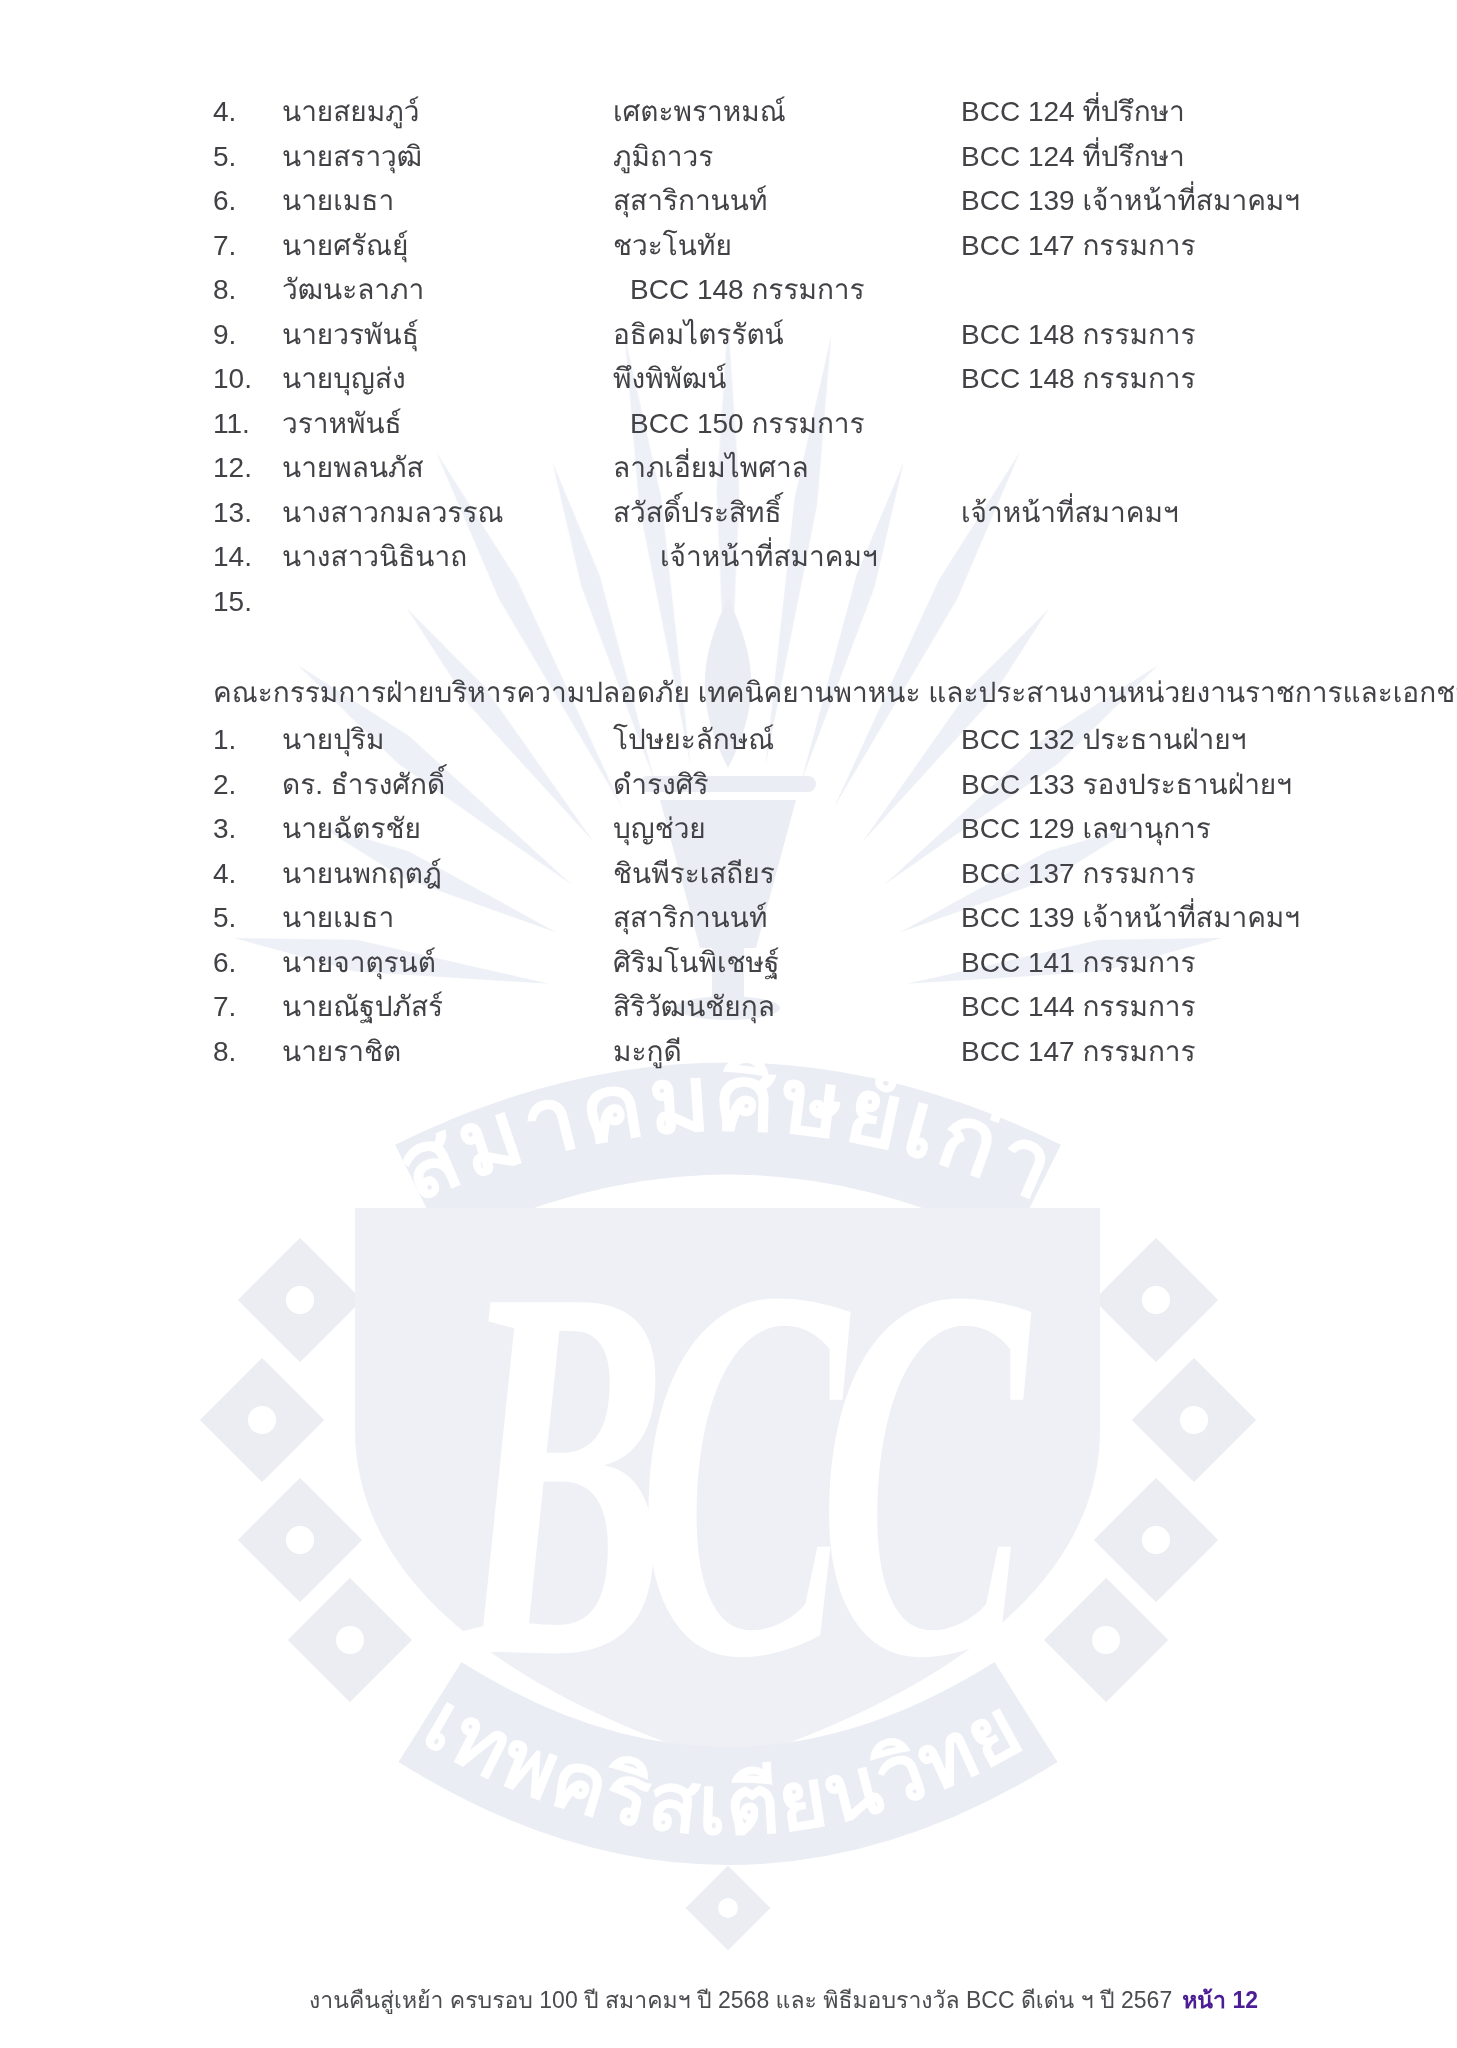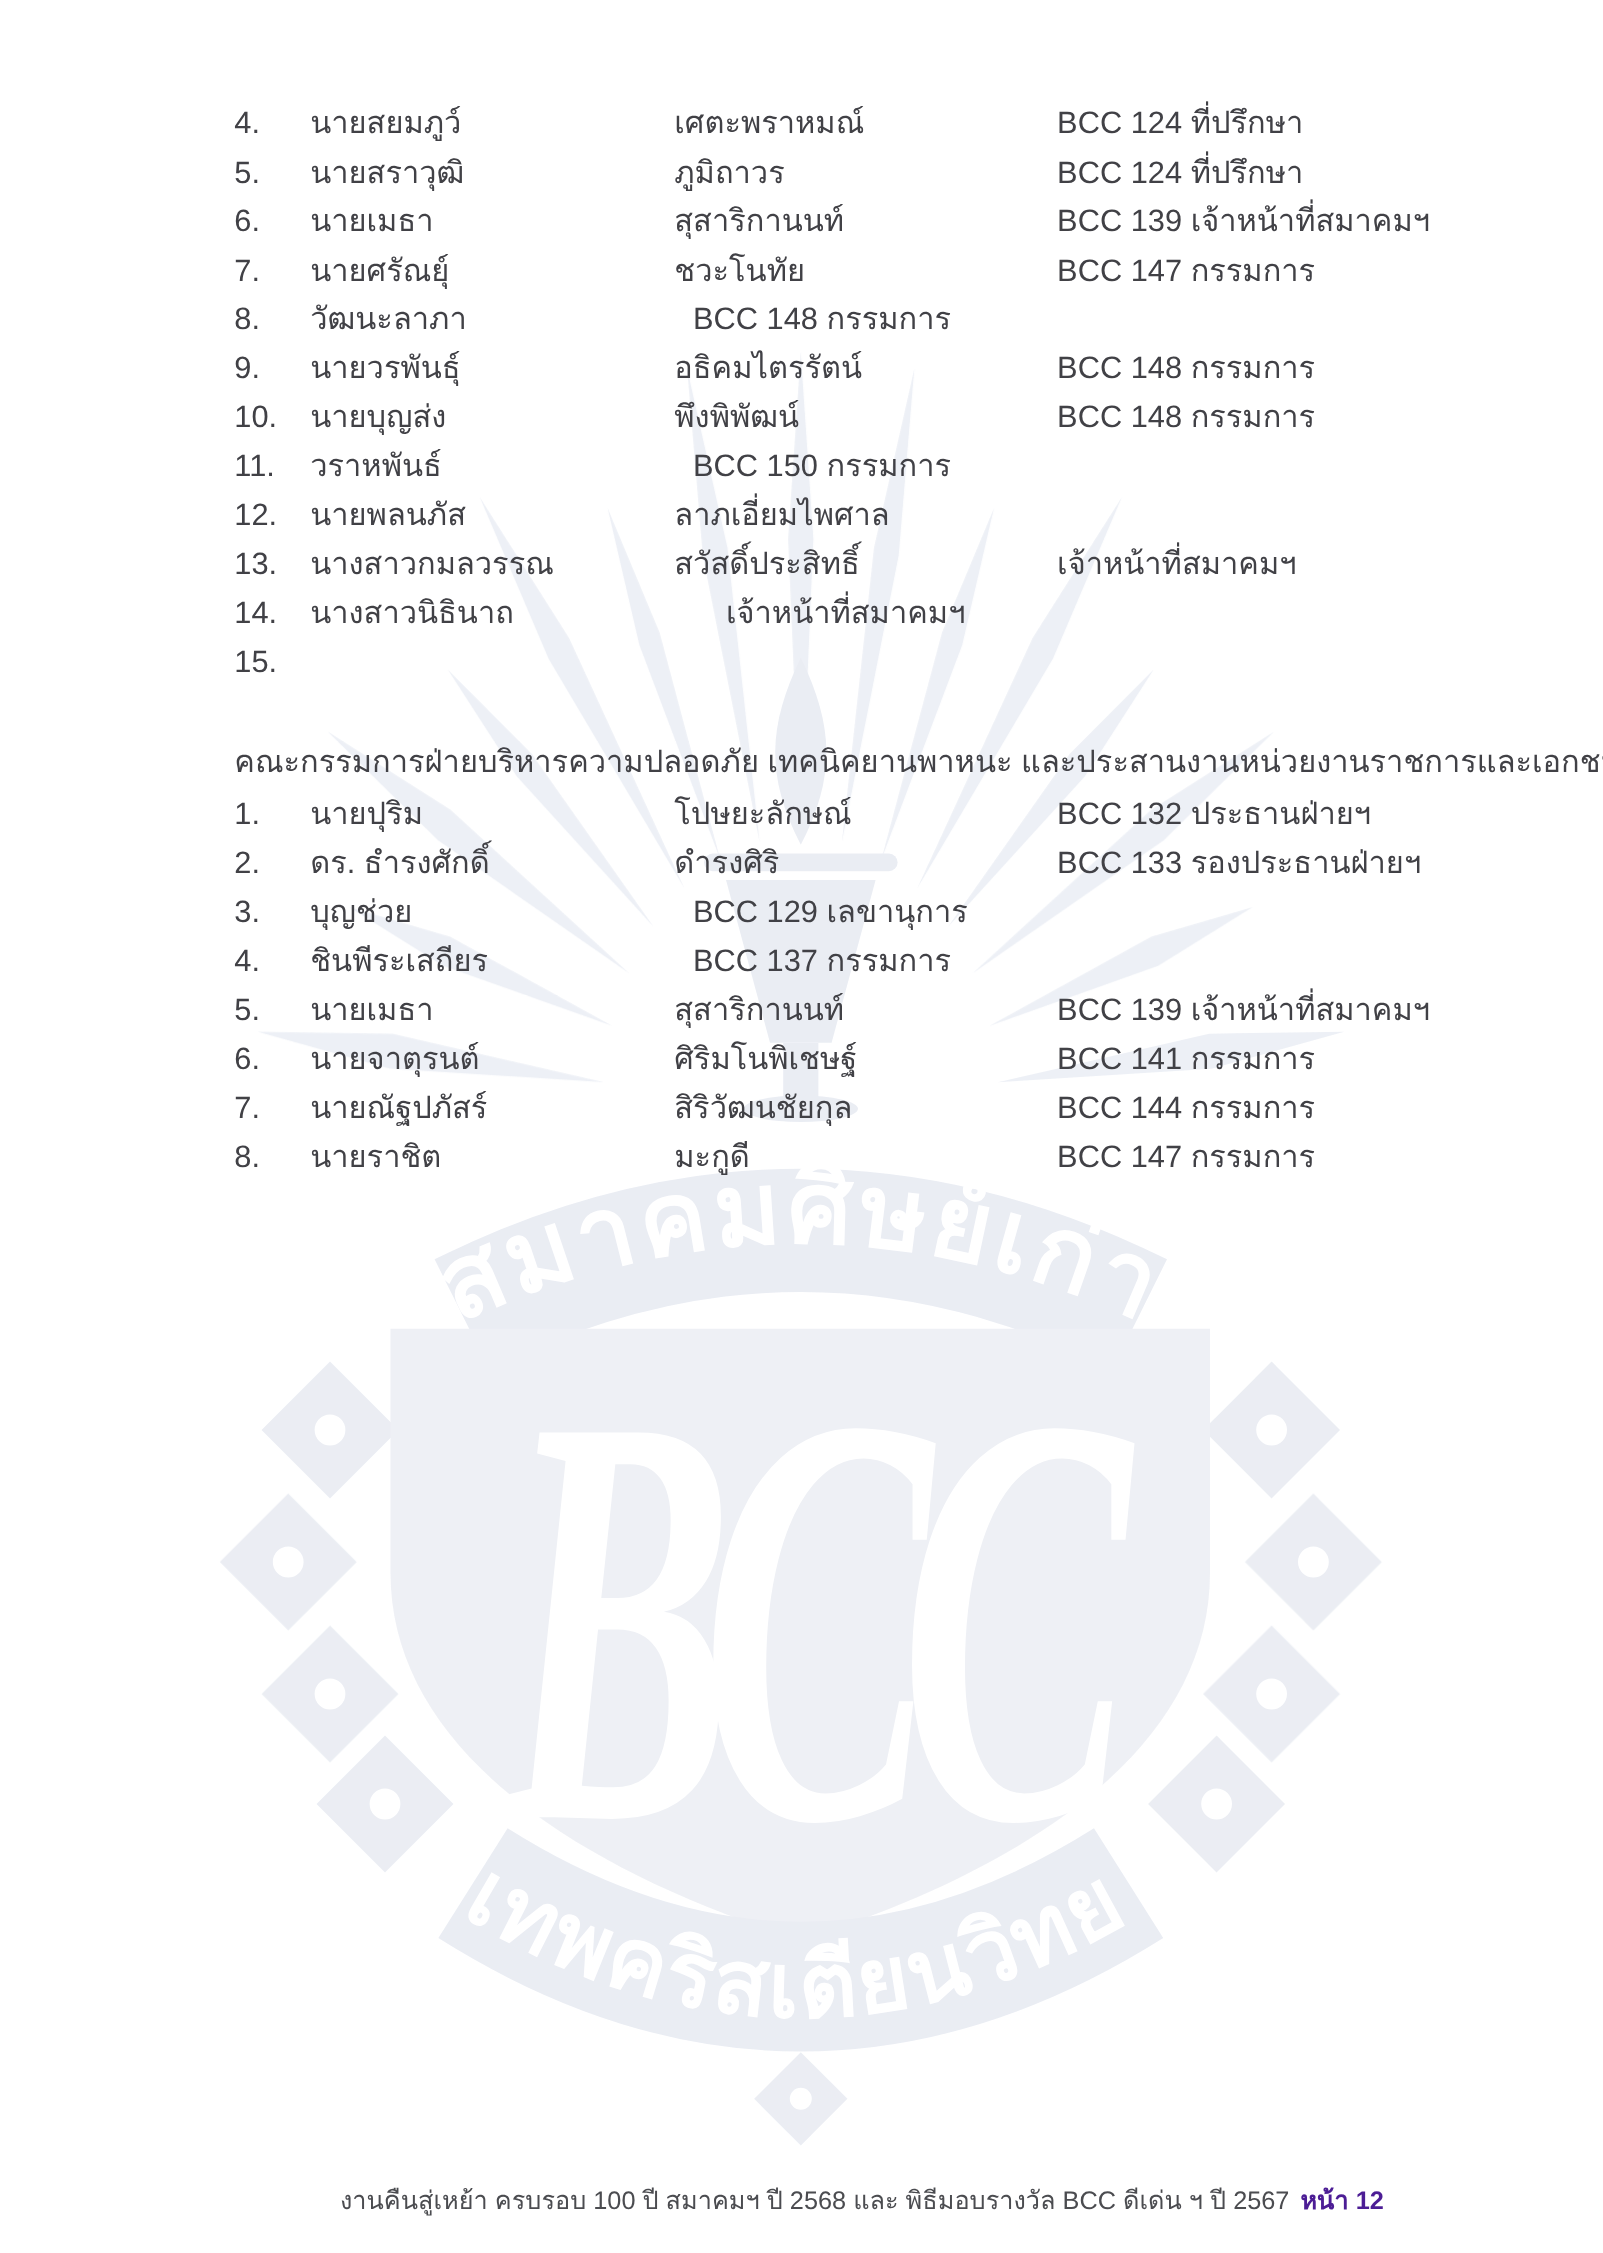--- a/index.html
+++ b/index.html
@@ -211,26 +211,28 @@
 
         <div class="row">
           <span class="c-no">2.</span>
           <span class="c-first">ดร. ธำรงศักดิ์</span>
           <span class="c-last">ดำรงศิริ</span>
           <span class="c-pos">BCC 133 รองประธานฝ่ายฯ</span>
         </div>
 
         <div class="row">
           <span class="c-no">3.</span>
+          <span class="c-first">นายฉัตรชัย</span>
           <span class="c-last">บุญช่วย</span>
           <span class="c-pos">BCC 129 เลขานุการ</span>
         </div>
 
         <div class="row">
           <span class="c-no">4.</span>
+          <span class="c-first">นายนพกฤตฎ์</span>
           <span class="c-last">ชินพีระเสถียร</span>
           <span class="c-pos">BCC 137 กรรมการ</span>
         </div>
 
         <div class="row">
           <span class="c-no">5.</span>
           <span class="c-first">นายเมธา</span>
           <span class="c-last">สุสาริกานนท์</span>
           <span class="c-pos">BCC 139 เจ้าหน้าที่สมาคมฯ</span>
         </div>

